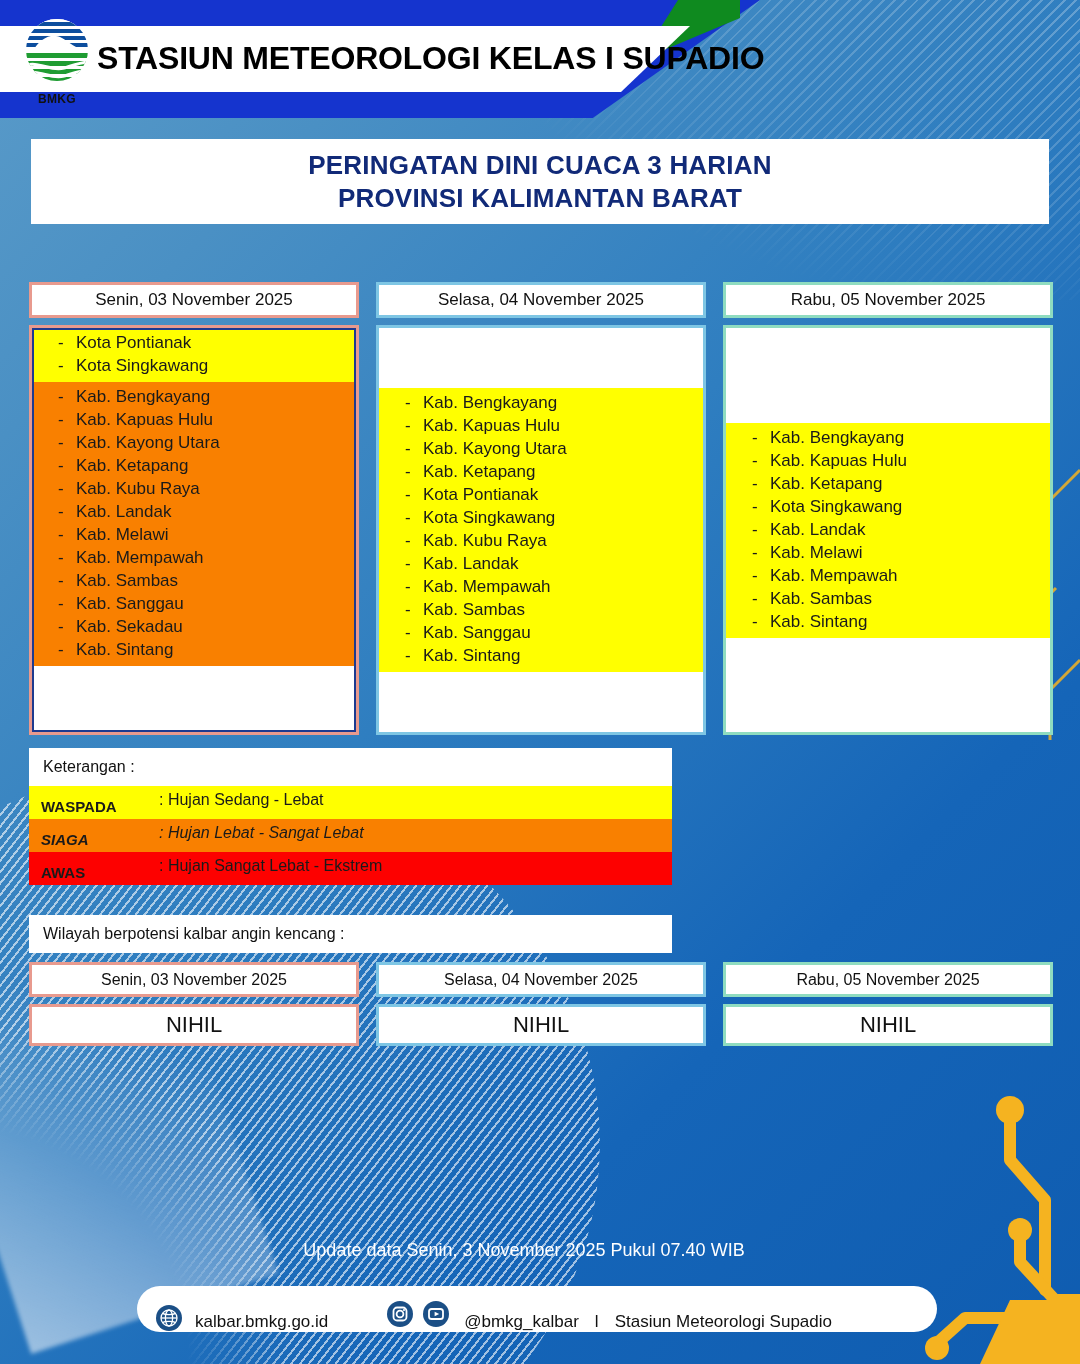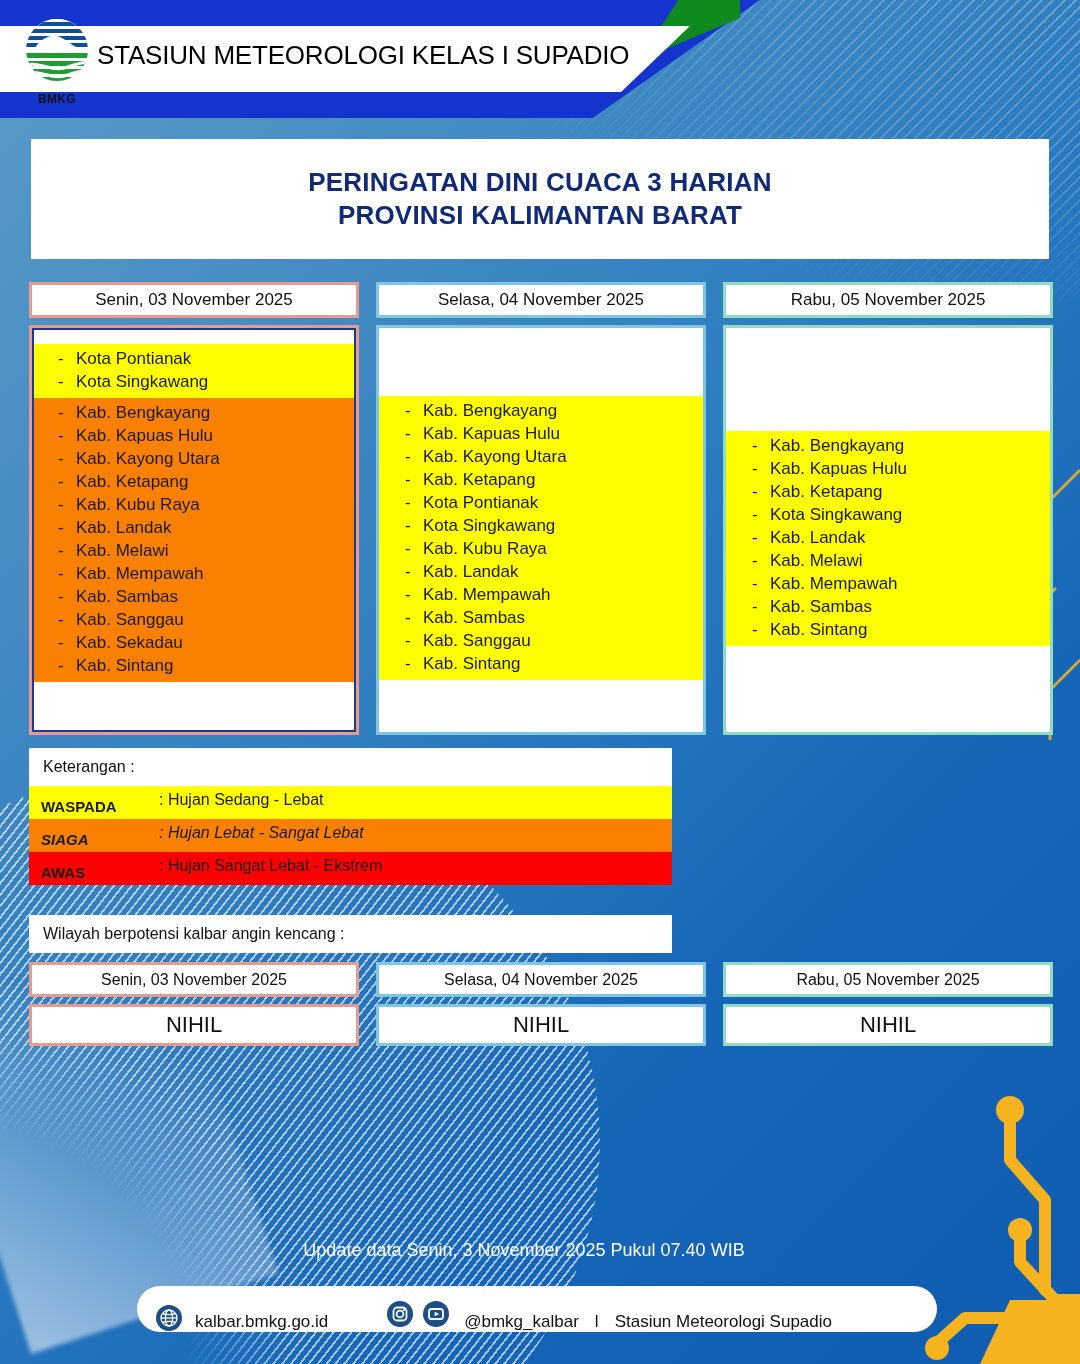--- a/index.html
+++ b/index.html
@@ -85,28 +85,28 @@
     clip-path: polygon(0 0, 100% 0, 90% 100%, 0 100%);
   }
   .logo-wrap { position: absolute; top: 16px; left: 18px; width: 78px; height: 94px; }
   .logo-text {
     position: absolute; bottom: 4px; left: 0; width: 78px;
     text-align: center;
     font-weight: bold; font-size: 12px; color: #111; letter-spacing: 0.3px;
   }
   .header-title {
     position: absolute; top: 40px; left: 97px;
-    font-size: 26px; font-weight: normal; color: #000;
+    font-size: 32px; font-weight: bold; color: #000;
     letter-spacing: -0.2px; white-space: nowrap;
   }
 
   
   .title-banner {
     position: absolute; top: 139px; left: 31px;
-    width: 1018px; height: 120px;
+    width: 1018px; height: 85px;
     background: #ffffff;
     display: flex; flex-direction: column;
     align-items: center; justify-content: center;
     gap: 2px;
   }
   .title-line {
     font-size: 26px; font-weight: bold; color: #112a78;
     letter-spacing: 0.2px;
   }
 
@@ -133,21 +133,21 @@
     background: #ffffff;
     display: flex; flex-direction: column;
     padding: 0;
   }
   .col-1 .day-body { border: 3px solid #e89a8e; outline: 2px solid #1d3a8f; outline-offset: -5px; }
   .col-2 .day-body { border: 3px solid #7ec6e4; }
   .col-3 .day-body { border: 3px solid #8fdcc0; }
 
   .band { padding: 3px 0 5px 0; }
   .band.spacer { background: #ffffff; flex: 1 1 auto; }
-  .band.waspada { background: #ffff00; margin-top: 16px; }
+  .band.waspada { background: #ffff00; }
   .band.siaga   { background: #f98000; }
 
   .area-item {
     font-size: 17px; color: #1a1a1a;
     padding: 3px 0 3px 26px;
     line-height: 1.0;
     white-space: nowrap;
   }
   .area-item .dash { display: inline-block; width: 18px; }
 

